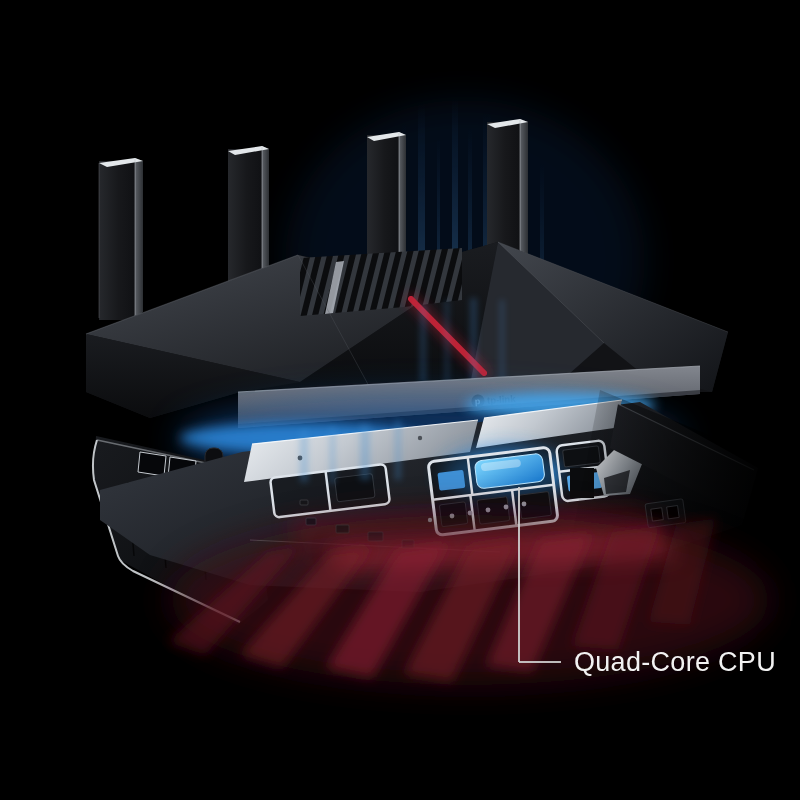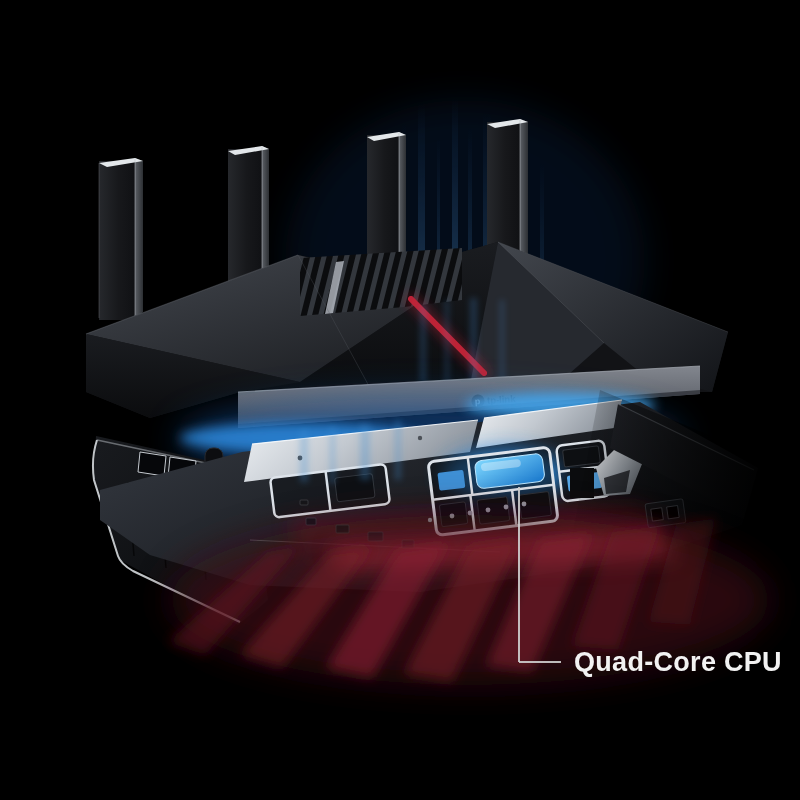--- a/index.html
+++ b/index.html
@@ -1,21 +1,21 @@
 <!DOCTYPE html>
 <html><head>
 <meta charset="utf-8">
 <style>
   html,body{margin:0;padding:0;background:#000;}
   body{width:800px;height:800px;position:relative;overflow:hidden;
        font-family:"Liberation Sans",sans-serif;}
   #stage{position:absolute;left:0;top:0;width:800px;height:800px;}
   .callout-label{
     position:absolute;left:574px;top:647px;
-    font-size:27px;font-weight:700;letter-spacing:.3px;
+    font-size:27px;font-weight:400;letter-spacing:.3px;
     color:#f2f2f2;white-space:nowrap;
   }
 </style>
 </head>
 <body>
 
 <svg id="stage" viewBox="0 0 800 800">
   <defs>
     <linearGradient id="antF" x1="0" y1="0" x2="1" y2="0">
       <stop offset="0" stop-color="#26282c"></stop>

